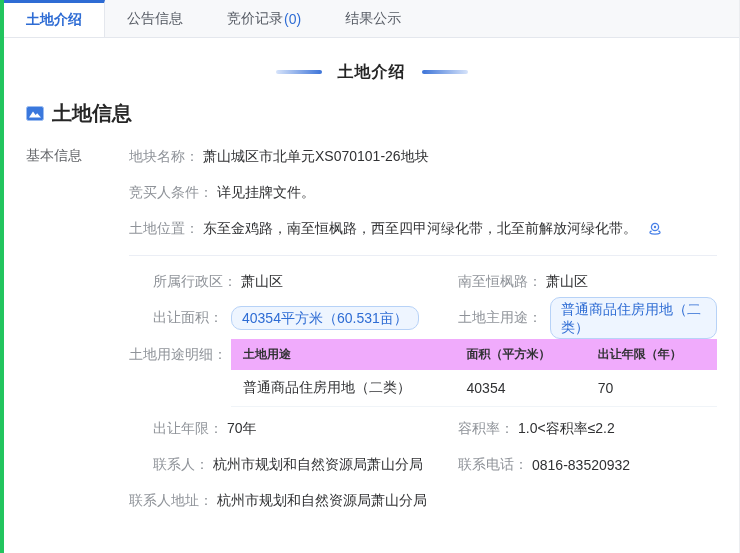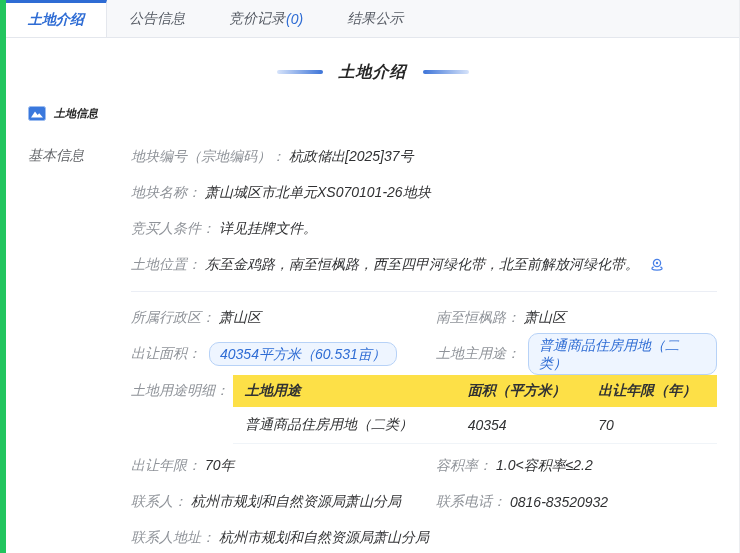--- a/index.html
+++ b/index.html
@@ -5,25 +5,24 @@
   * { margin: 0; padding: 0; box-sizing: border-box; }
   html, body { background: #fff; }
   body {
     font-family: "Liberation Sans", "DejaVu Sans", sans-serif;
     color: #303133;
     font-size: 14px;
   }
   .app {
     width: 740px;
     height: 553px;
-    border-left: 6px solid #22c55e;
+    border-left: 4px solid #22c55e;
     border-right: 1px solid #ebedf0;
     background: #fff;
     overflow: hidden;
-    font-style: italic;
   }
   
   .tabbar {
     display: flex;
     height: 38px;
     background: #f7f8fa;
     border-bottom: 1px solid #e4e7ed;
     align-items: stretch;
   }
   .tab {
@@ -63,32 +62,32 @@
   .dash { width: 46px; height: 4px; border-radius: 2px; }
   .dash.left  { background: linear-gradient(90deg, #d6e3fa 0%, #3d74d8 100%); }
   .dash.right { background: linear-gradient(90deg, #3d74d8 0%, #d6e3fa 100%); }
   .info-header {
     display: flex;
     align-items: center;
     margin-top: 20px;
     height: 21px;
   }
   .info-header .icon { display: inline-flex; margin-right: 8px; }
-  .info-header .txt { font-size: 11px; font-weight: bold; color: #262626; }
+  .info-header .txt { font-size: 20px; font-weight: bold; color: #262626; }
   
   .body-row { display: flex; margin-top: 15px; }
   .side-label {
     width: 103px;
     flex: 0 0 103px;
     color: #606266;
     padding-top: 8px;
   }
   .rows { flex: 1 1 auto; min-width: 0; }
   .field-row { height: 36px; display: flex; align-items: center; }
-  .row2 { display: grid; grid-template-columns: 305px 1fr; }
+  .row2 { display: grid; grid-template-columns: 305px 1fr; margin-left: 24px; }
   .f-label { color: #8f9399; margin-right: 4px; white-space: nowrap; }
   .f-value { color: #303133; }
   .loc-icon { display: inline-flex; margin-left: 10px; cursor: pointer; }
   .divider { border-top: 1px solid #ebeef5; margin: 8px 0; }
   .tag {
     display: inline-block;
     margin-left: 4px;
     padding: 2px 10px;
     background: #eef5ff;
     border: 1px solid #b7d2f7;
@@ -99,26 +98,26 @@
   
   .use-row { display: flex; align-items: flex-start; margin: 3px 0 4px 0; }
   .use-row .f-label { padding-top: 7px; text-align: center; }
   table.use-table {
     border-collapse: collapse;
     flex: 1 1 auto;
     width: 100%;
     table-layout: fixed;
   }
   table.use-table th {
-    background: #fde047;
+    background: #f0abfc;
     text-align: left;
     font-weight: bold;
     color: #303133;
     padding: 7px 12px;
-    font-size: 14px;
+    font-size: 12px;
   }
   table.use-table td {
     padding: 9px 12px;
     color: #303133;
     border-bottom: 1px solid #f0f4f8;
     background: #fff;
   }
   .col-use  { width: 46%; }
   .col-area { width: 27%; }
   .col-year { width: 27%; }
@@ -159,24 +158,20 @@
           <path d="M3 11.5 L7 5.5 L9.6 9 L11.2 7.2 L15 11.5 Z" fill="#ffffff"></path>
         </svg>
       </span>
       <span class="txt">土地信息</span>
     </div>
 
     <div class="body-row">
       <div class="side-label">基本信息</div>
       <div class="rows">
 
-        <div class="field-row">
-          <span class="f-label">地块编号（宗地编码）：</span>
-          <span class="f-value">杭政储出[2025]37号</span>
-        </div>
 
         <div class="field-row">
           <span class="f-label">地块名称：</span>
           <span class="f-value">萧山城区市北单元XS070101-26地块</span>
         </div>
 
         <div class="field-row">
           <span class="f-label">竞买人条件：</span>
           <span class="f-value">详见挂牌文件。</span>
         </div>

